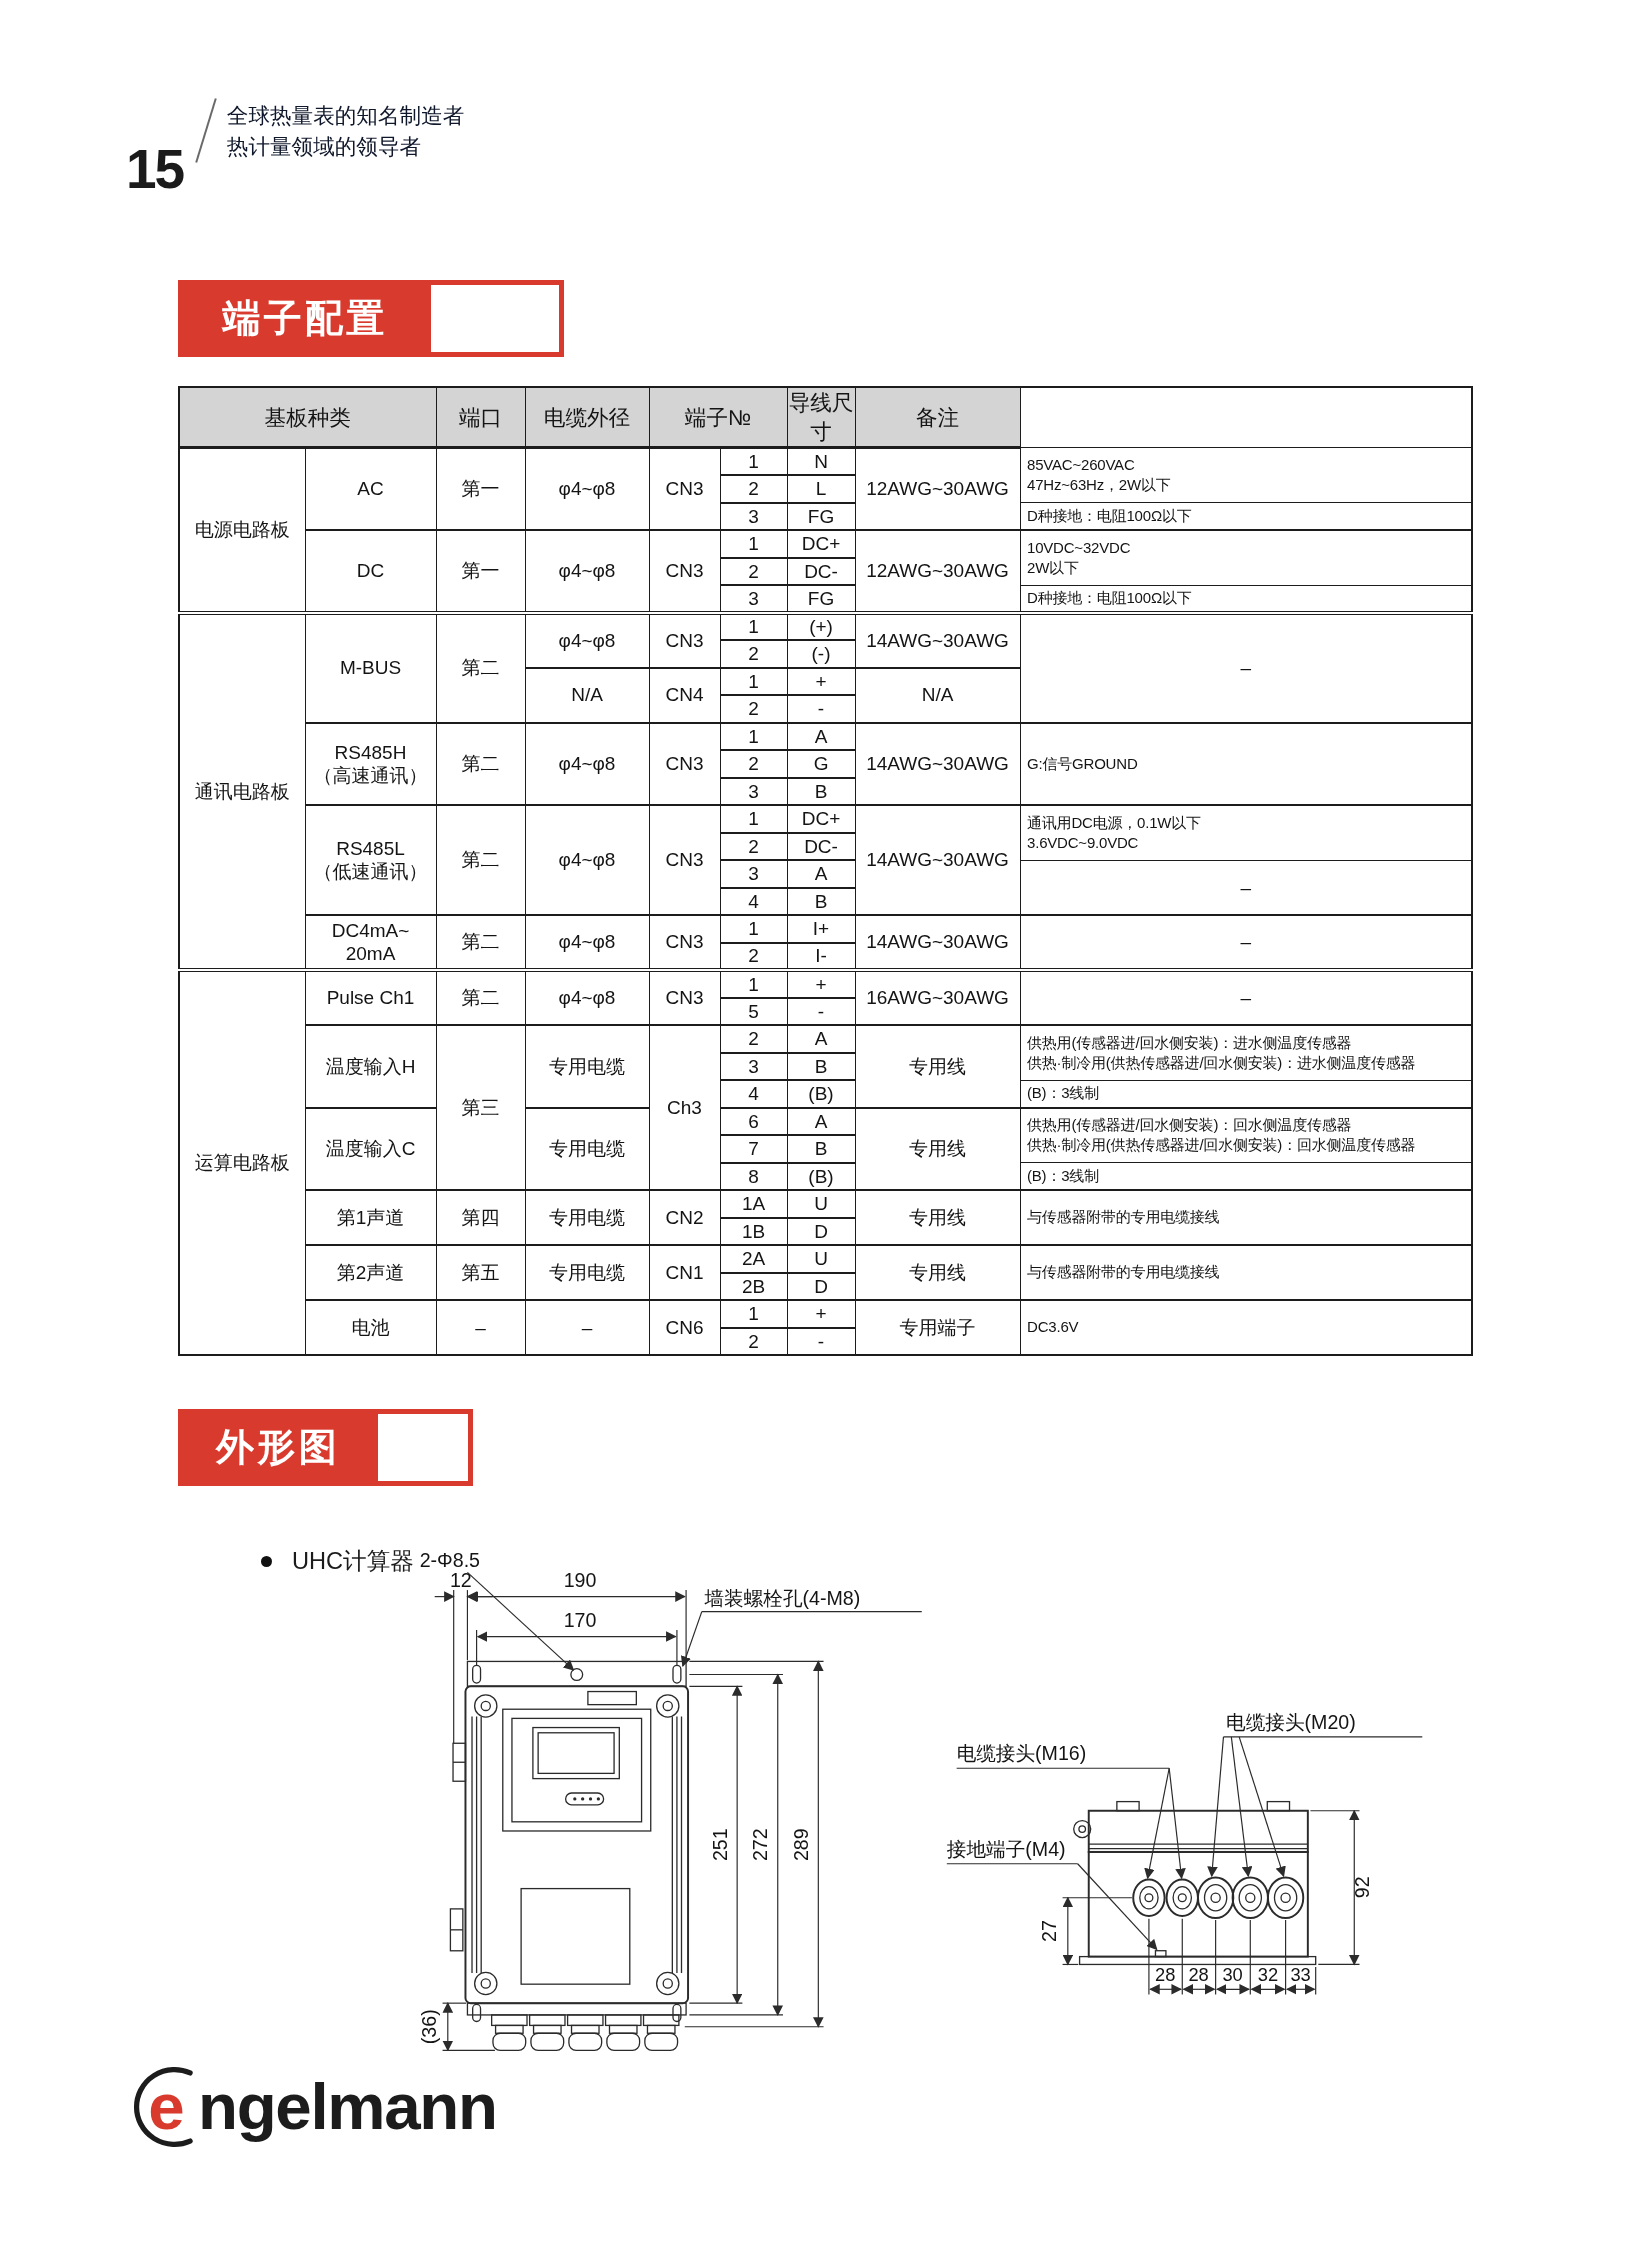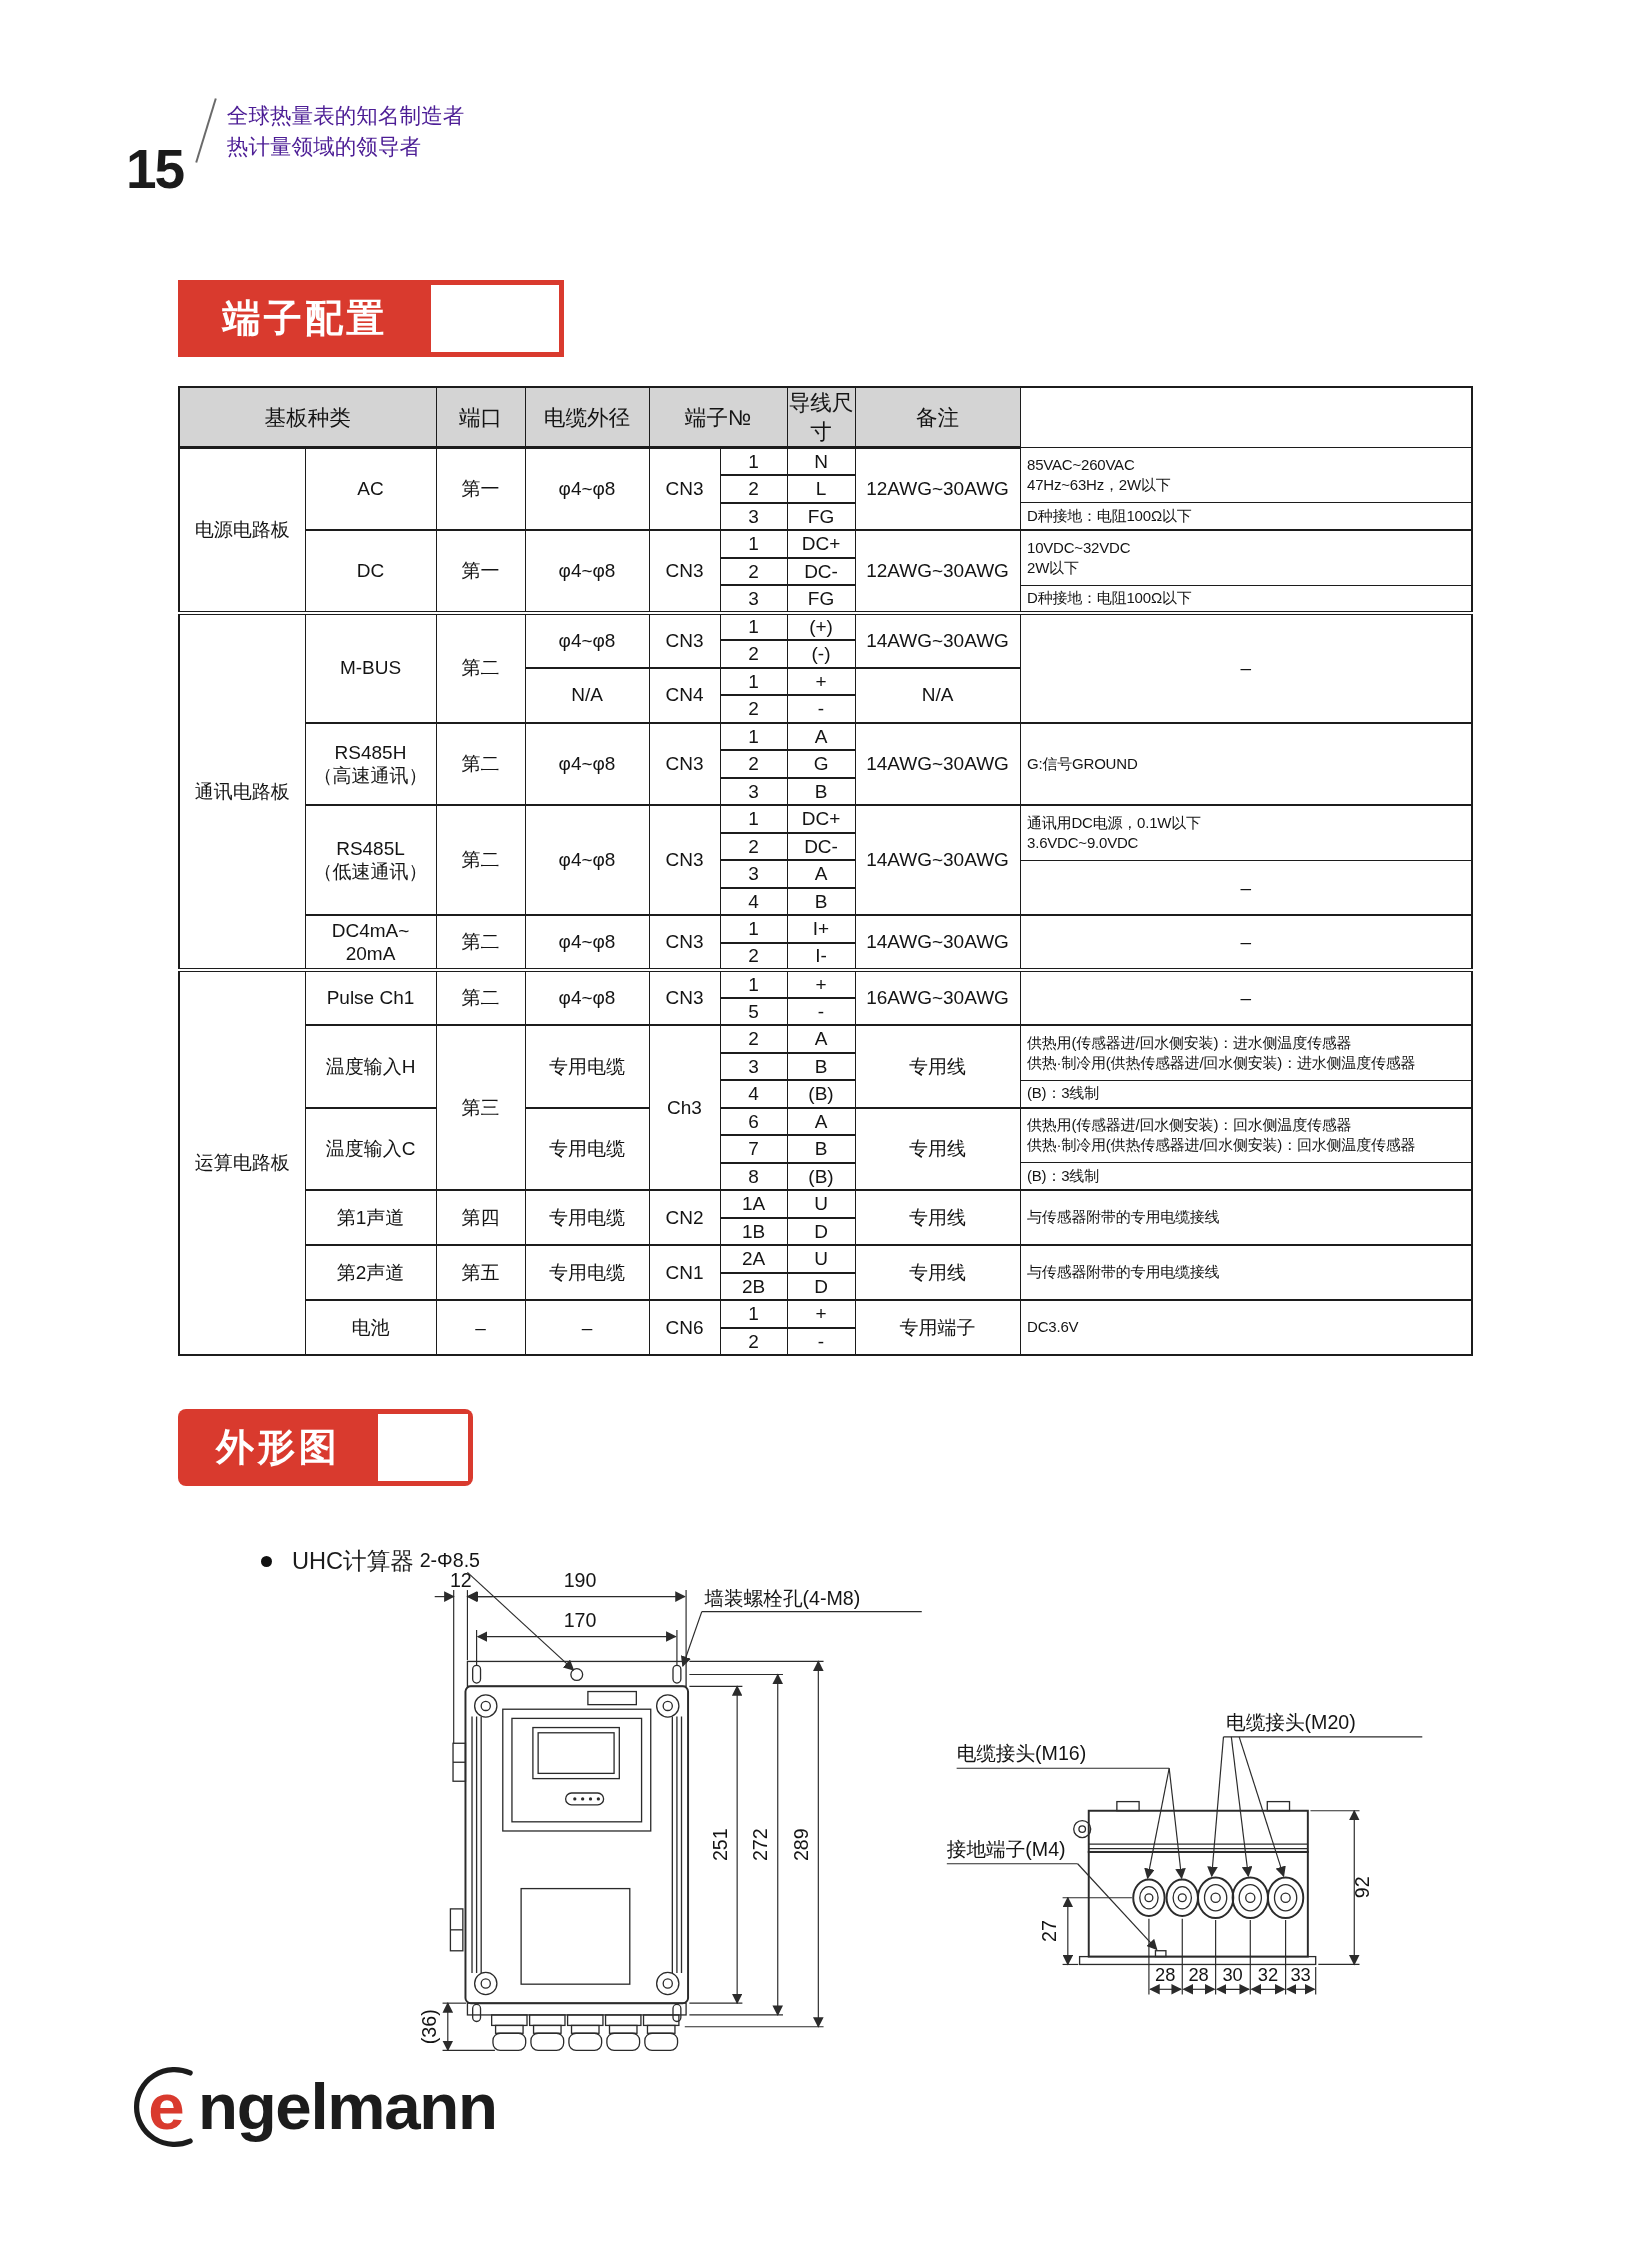--- a/index.html
+++ b/index.html
@@ -8,26 +8,26 @@
   body {
     width:1647px; height:2250px; position:relative; background:#ffffff;
     font-family:"Liberation Sans","DejaVu Sans",sans-serif; color:var(--ink);
     overflow:hidden;
   }
 
   
   .pagehead { position:absolute; left:126px; top:97px; display:flex; align-items:flex-start; }
   .pagenum { font-size:55px; font-weight:bold; line-height:0.95; letter-spacing:-2px; color:#1b1b1b;margin-top:46px; }
   .slash { width:2px; height:67px; background:#6a6a6a; transform:rotate(17deg); margin:0 19.6px 0 22px; }
-  .taglines { font-size:21.6px; color:#4c1d95; line-height:31px; padding-top:2.6px; }
+  .taglines { font-size:21.6px; color:#0f172a; line-height:31px; padding-top:2.6px; }
 
   
   .sec { position:absolute; left:178px; height:77px; background:var(--red); }
   #sec1 { top:280px; width:386px; }
-  #sec2 { top:1409px; width:295px;border-radius:8px; }
+  #sec2 { top:1409px; width:295px; }
   .sec .white { position:absolute; top:4.6px; right:4.6px; bottom:4.6px; background:#fff; }
   #sec1 .white { width:128px; }
   #sec2 .white { width:90px; }
   .sec .t { position:absolute; left:0; top:0; bottom:0; display:flex; align-items:center;
             justify-content:center; color:#fff; font-size:38px; font-weight:bold; letter-spacing:3.3px; }
   #sec1 .t { width:254px; }
   #sec2 .t { width:200px; }
 
   
   #term { position:absolute; left:178px; top:386px; width:1294px;

